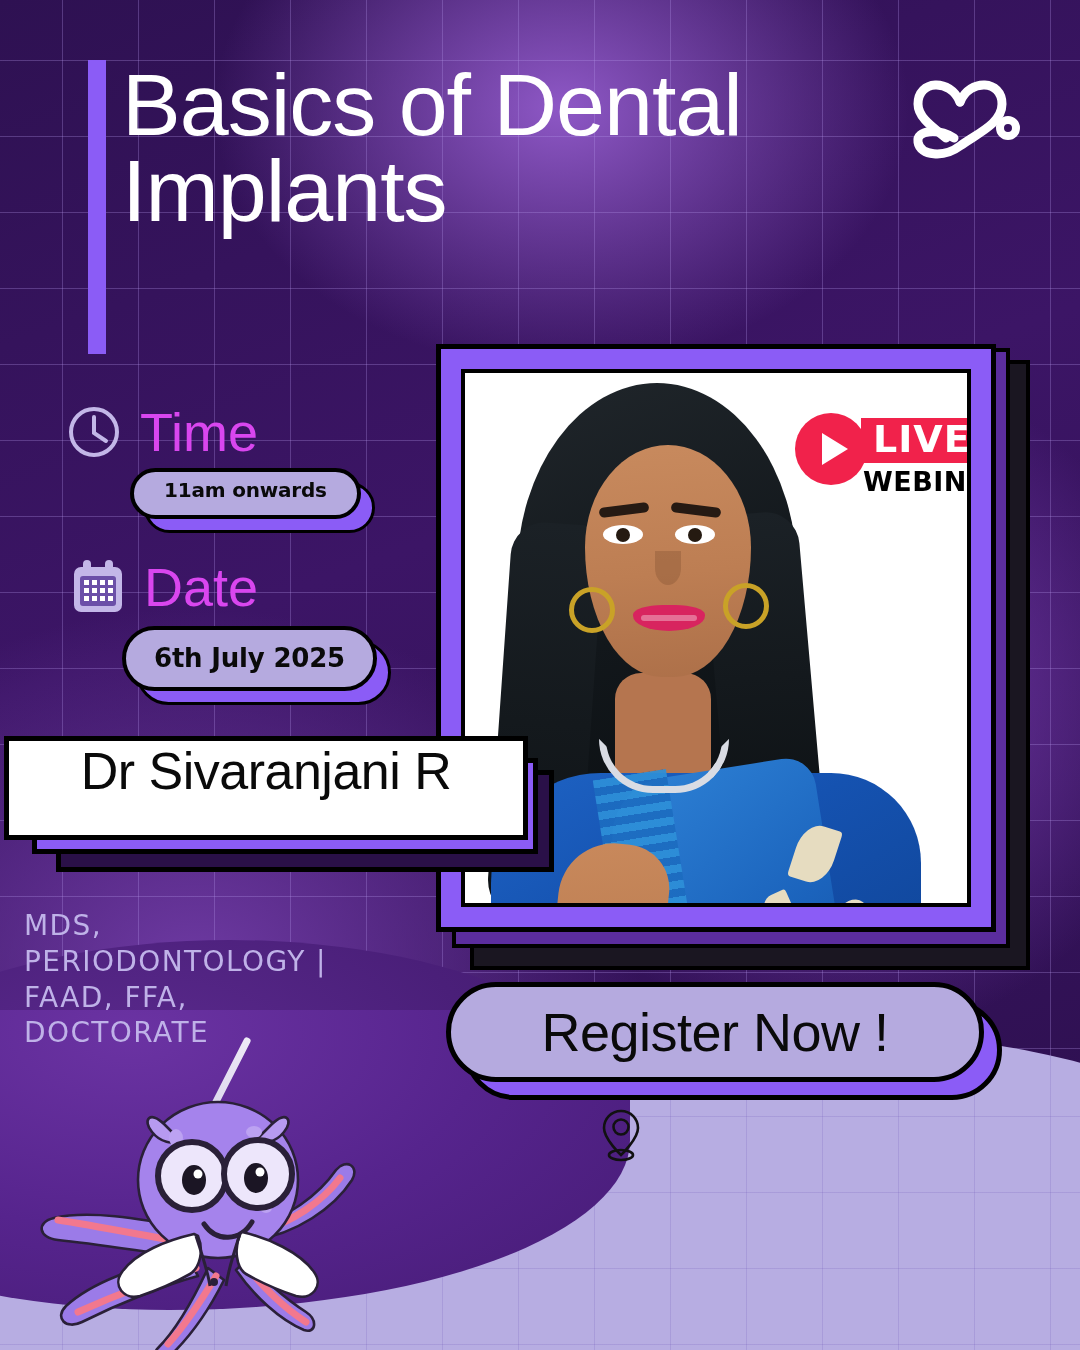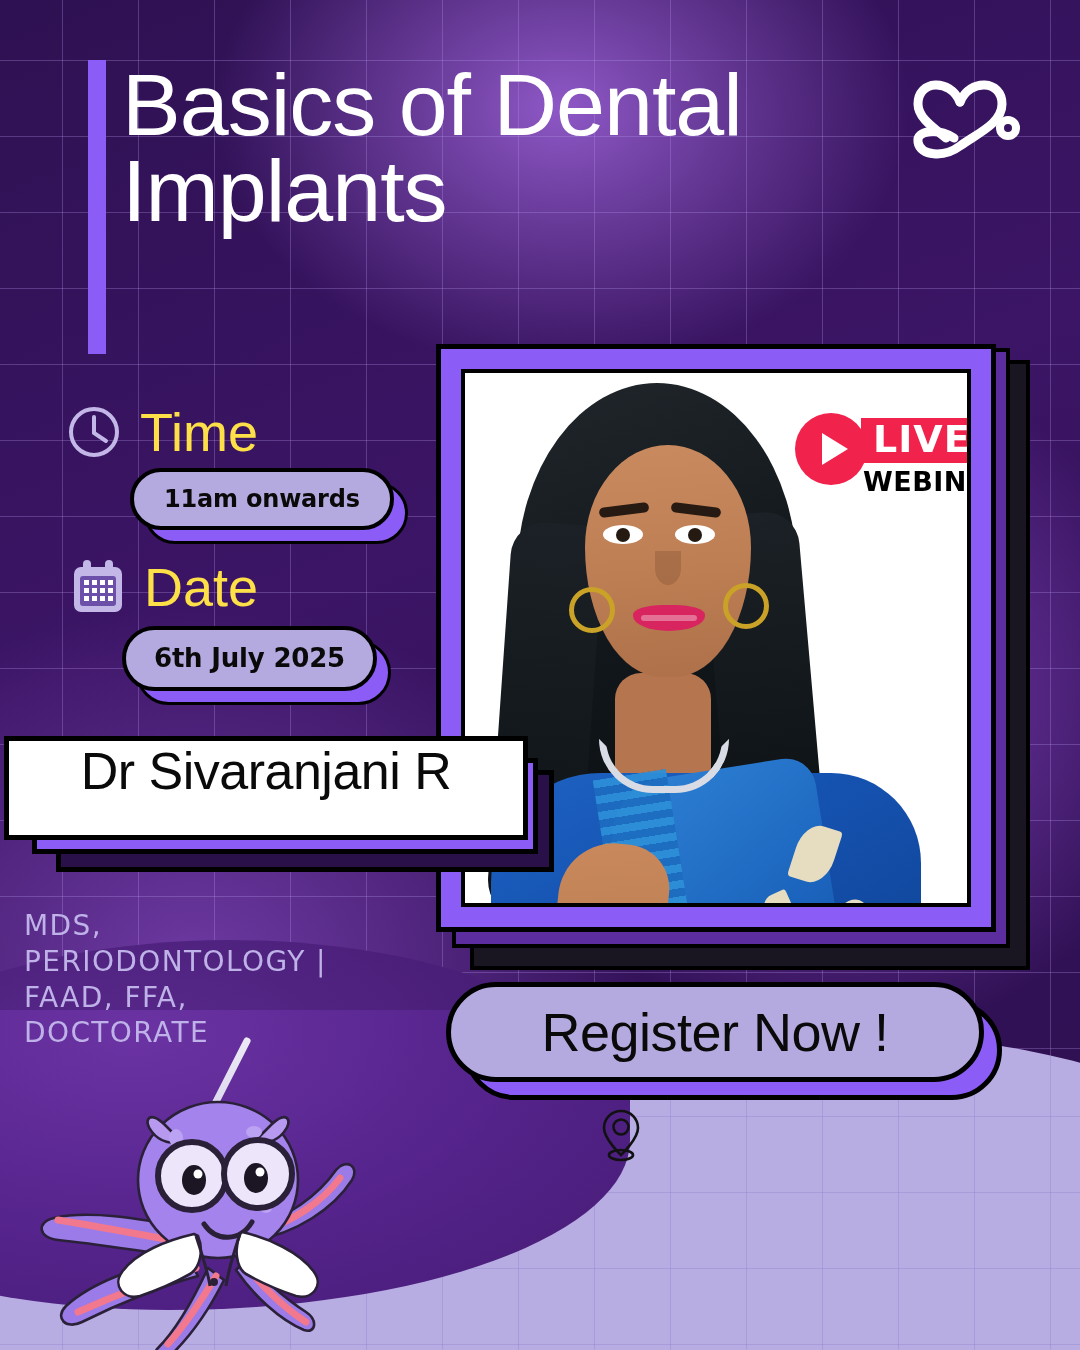--- a/index.html
+++ b/index.html
@@ -105,44 +105,44 @@
     position:absolute;
     display:flex; align-items:center; gap:18px;
   }
   .info-time{ left:66px; top:404px; }
   .info-date{ left:70px; top:558px; }
 
   .info-label{
     font-family:"Liberation Sans", sans-serif;
     font-weight:400;
     font-size:54px;
-    color:#fde047;
+    color:#d946ef;
     line-height:1;
   }
 
   .pill-wrap{ position:absolute; }
   .pill-time{ left:130px; top:468px; }
   .pill-date{ left:122px; top:626px; }
 
   .pill-shadow{
     position:absolute; left:14px; top:14px;
     width:100%; height:100%;
     background:#8B5CF6;
     border:3px solid #000;
     border-radius:999px;
   }
   .pill{
     position:relative;
     background:#B5AADF;
     border:4px solid #000;
     border-radius:999px;
-    padding:13px 30px 13px;
+    padding:6px 30px 13px;
     font-family:"DejaVu Sans", sans-serif;
     font-weight:700;
-    font-size:24px;
+    font-size:20px;
     color:#0A0A0A;
     white-space:nowrap;
     letter-spacing:-.2px;
   }
   .pill-date .pill{ font-size:26px; padding:13px 28px 14px; }
 
   
   .photo-shadow{
     position:absolute; left:470px; top:360px;
     width:560px; height:610px;

